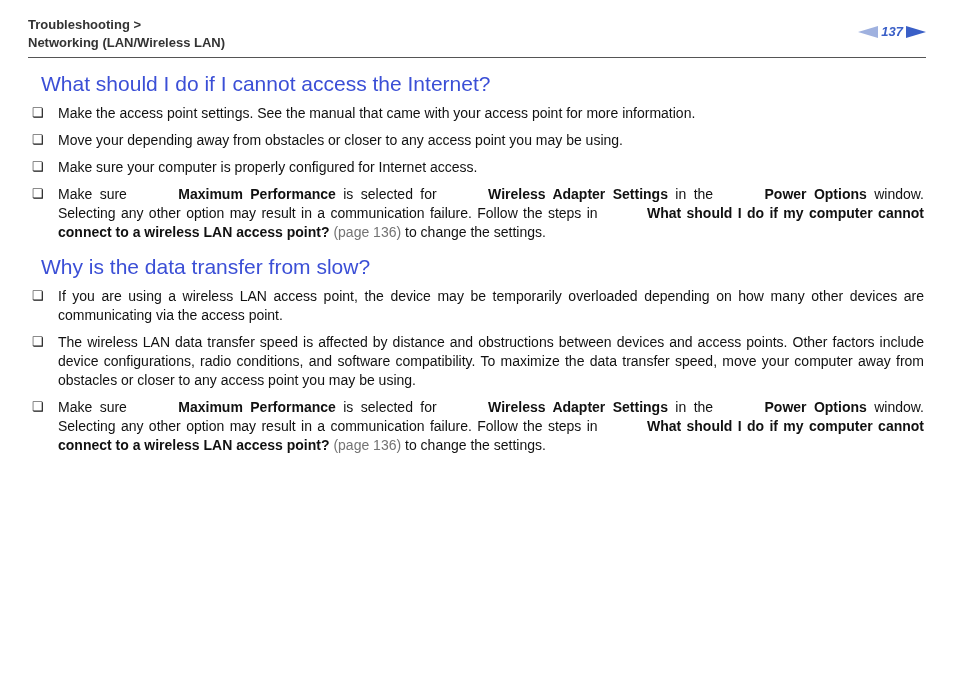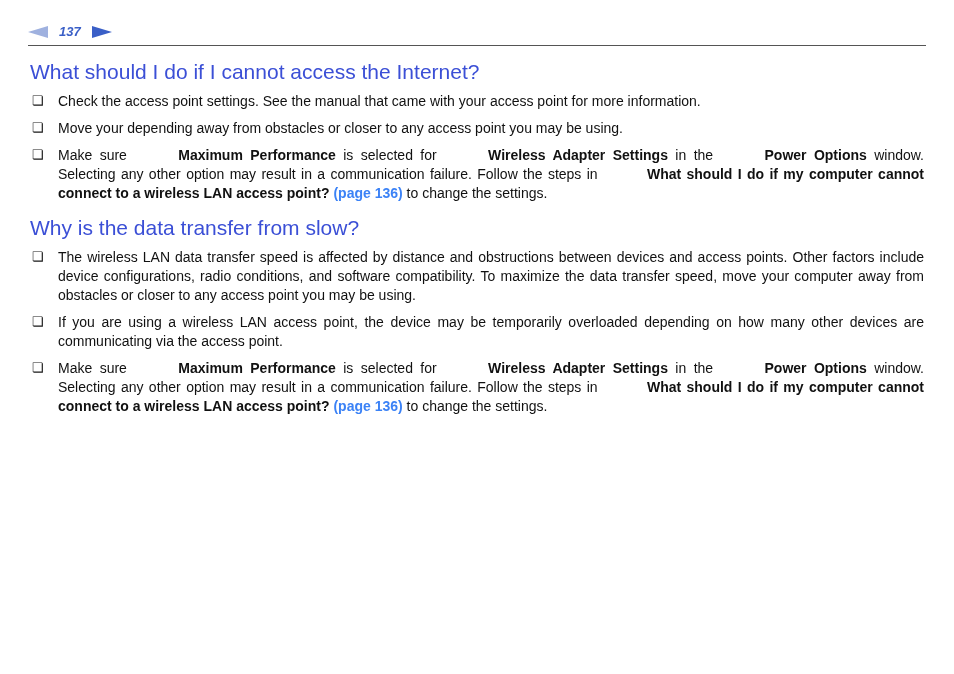--- a/index.html
+++ b/index.html
@@ -25,21 +25,21 @@
     font-weight: bold;
     line-height: 1.35;
     color: #333;
   }
   .breadcrumb .line2 {
     display: block;
   }
   .paginator {
     display: flex;
     align-items: center;
-    gap: 8px;
+    gap: 0;
     padding-top: 8px;
   }
   .paginator .pg {
     font-size: 13px;
     font-style: italic;
     font-weight: bold;
     color: #3a5fc7;
     padding: 0 3px;
   }
   .paginator svg {
@@ -50,21 +50,21 @@
     border-top: 1px solid #555;
     margin: 6px 0 14px 0;
   }
   .content {
     padding: 0 2px 0 2px;
   }
   h2 {
     font-size: 21px;
     font-weight: normal;
     color: #3b4fd6;
-    margin: 14px 0 8px 0;
+    margin: 14px 0 8px 11px;
   }
   ul.checklist {
     list-style: none;
     padding: 0;
     margin: 0;
   }
   ul.checklist li {
     position: relative;
     padding-left: 28px;
     margin-bottom: 8px;
@@ -74,51 +74,56 @@
   }
   ul.checklist li::before {
     content: "❏";
     position: absolute;
     left: 2px;
     top: 0;
     font-size: 13px;
     color: #111;
   }
   .bold { font-weight: bold; margin-left: 44px; }
-  .link { color: #3b82f6; font-weight: bold; }
+  .link { color: #737373; font-weight: normal; }
 </style>
 </head>
 <body>
 
 <div class="page">
   <div class="header">
+    <div class="breadcrumb">
+      <span>Troubleshooting &gt;</span>
+      <span class="line2">Networking (LAN/Wireless LAN)</span>
+    </div>
     <div class="paginator">
       <span>
         <svg width="20" height="12" viewBox="0 0 20 12">
             <polygon points="20,0 20,12 0,6" fill="#9fb1df"></polygon>
           </svg>
       </span>
       <span class="pg">137</span>
       <span>
         <svg width="20" height="12" viewBox="0 0 20 12">
             <polygon points="0,0 0,12 20,6" fill="#3a5fc7"></polygon>
           </svg>
       </span>
     </div>
   </div>
   <hr class="rule">
 
   <div class="content" id="content-root">
 
   <h2>What should I do if I cannot access the Internet?</h2>
       <ul class="checklist">
-        <li>Check the access point settings. See the manual that came with your access point for more information.</li>
+        <li>Make the access point settings. See the manual that came with your access point for more information.</li>
         <li>Move your depending away from obstacles or closer to any access point you may be using.</li>
+        <li>Make sure your computer is properly configured for Internet access.</li>
         <li>Make sure <span class="bold">Maximum Performance</span> is selected for <span class="bold">Wireless Adapter Settings</span> in the <span class="bold">Power Options</span> window. Selecting any other option may result in a communication failure. Follow the steps in <span class="bold">What should I do if my computer cannot connect to a wireless LAN access point? <span class="link">(page 136)</span></span> to change the settings.</li>
       </ul>
       <h2>Why is the data transfer from slow?</h2>
       <ul class="checklist">
+        <li>If you are using a wireless LAN access point, the device may be temporarily overloaded depending on how many other devices are communicating via the access point.</li>
         <li>The wireless LAN data transfer speed is affected by distance and obstructions between devices and access points. Other factors include device configurations, radio conditions, and software compatibility. To maximize the data transfer speed, move your computer away from obstacles or closer to any access point you may be using.</li>
-        <li>If you are using a wireless LAN access point, the device may be temporarily overloaded depending on how many other devices are communicating via the access point.</li>
         <li>Make sure <span class="bold">Maximum Performance</span> is selected for <span class="bold">Wireless Adapter Settings</span> in the <span class="bold">Power Options</span> window. Selecting any other option may result in a communication failure. Follow the steps in <span class="bold">What should I do if my computer cannot connect to a wireless LAN access point? <span class="link">(page 136)</span></span> to change the settings.</li>
       </ul>
     </div>
 </div>
 
 </body></html>

